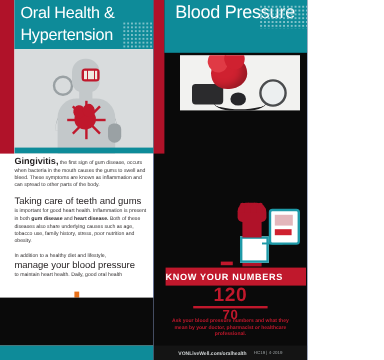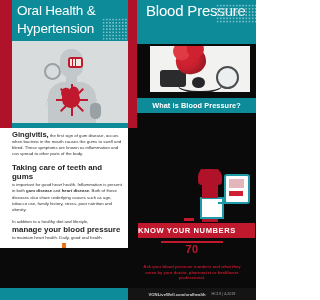--- a/index.html
+++ b/index.html
@@ -221,21 +221,21 @@
     color: #333031;
   }
   .lead {
     font-size: 7.6px;
     font-weight: 700;
     color: #231f20;
   }
   .subhead {
     display: block;
     font-size: 7.9px;
-    font-weight: 700;
+    font-weight: 400;
     line-height: 9px;
     margin: 0 0 1px 0;
     color: #231f20;
   }
   .inline-strong {
     font-weight: 700;
   }
   .left-dark {
     position: absolute;
     left: 0;
@@ -633,23 +633,20 @@
     </div>
 
     <div class="right-photo">
       <div class="photo-cuff"></div>
       <div class="photo-tube"></div>
       <div class="photo-heart"></div>
       <div class="photo-bulb"></div>
       <div class="photo-gauge"></div>
     </div>
 
-    <div class="teal-band q">
-      <span class="teal-band-label">What is Blood Pressure?</span>
-    </div>
 
     <div class="arm-fig">
       <div class="arm-lower"></div>
       <div class="arm-cuff2"></div>
       <div class="arm-upper"></div>
       <div class="arm-fist"></div>
       <div class="arm-finger" style="left:12px;"></div>
       <div class="arm-finger" style="left:17px;"></div>
       <div class="arm-finger" style="left:22px;"></div>
       <div class="arm-finger" style="left:27px;"></div>
@@ -660,20 +657,21 @@
       </div>
     </div>
 
     <div class="right-top-redline"></div>
 
     <div class="know-band">
       <span class="know-band-label">KNOW YOUR NUMBERS</span>
     </div>
 
     <div class="numbers">
+      <div class="num-top">120</div>
       <div class="num-rule"></div>
       <div class="num-bot">70</div>
     </div>
 
     <div class="numbers-caption">Ask your blood pressure numbers and what they mean by your doctor, pharmacist or healthcare professional.</div>
 
     <div class="right-foot">
       <span class="foot-url">VONLiveWell.com/oralhealth</span>
       <span class="foot-code">HC19 | 4-2019</span>
     </div>

